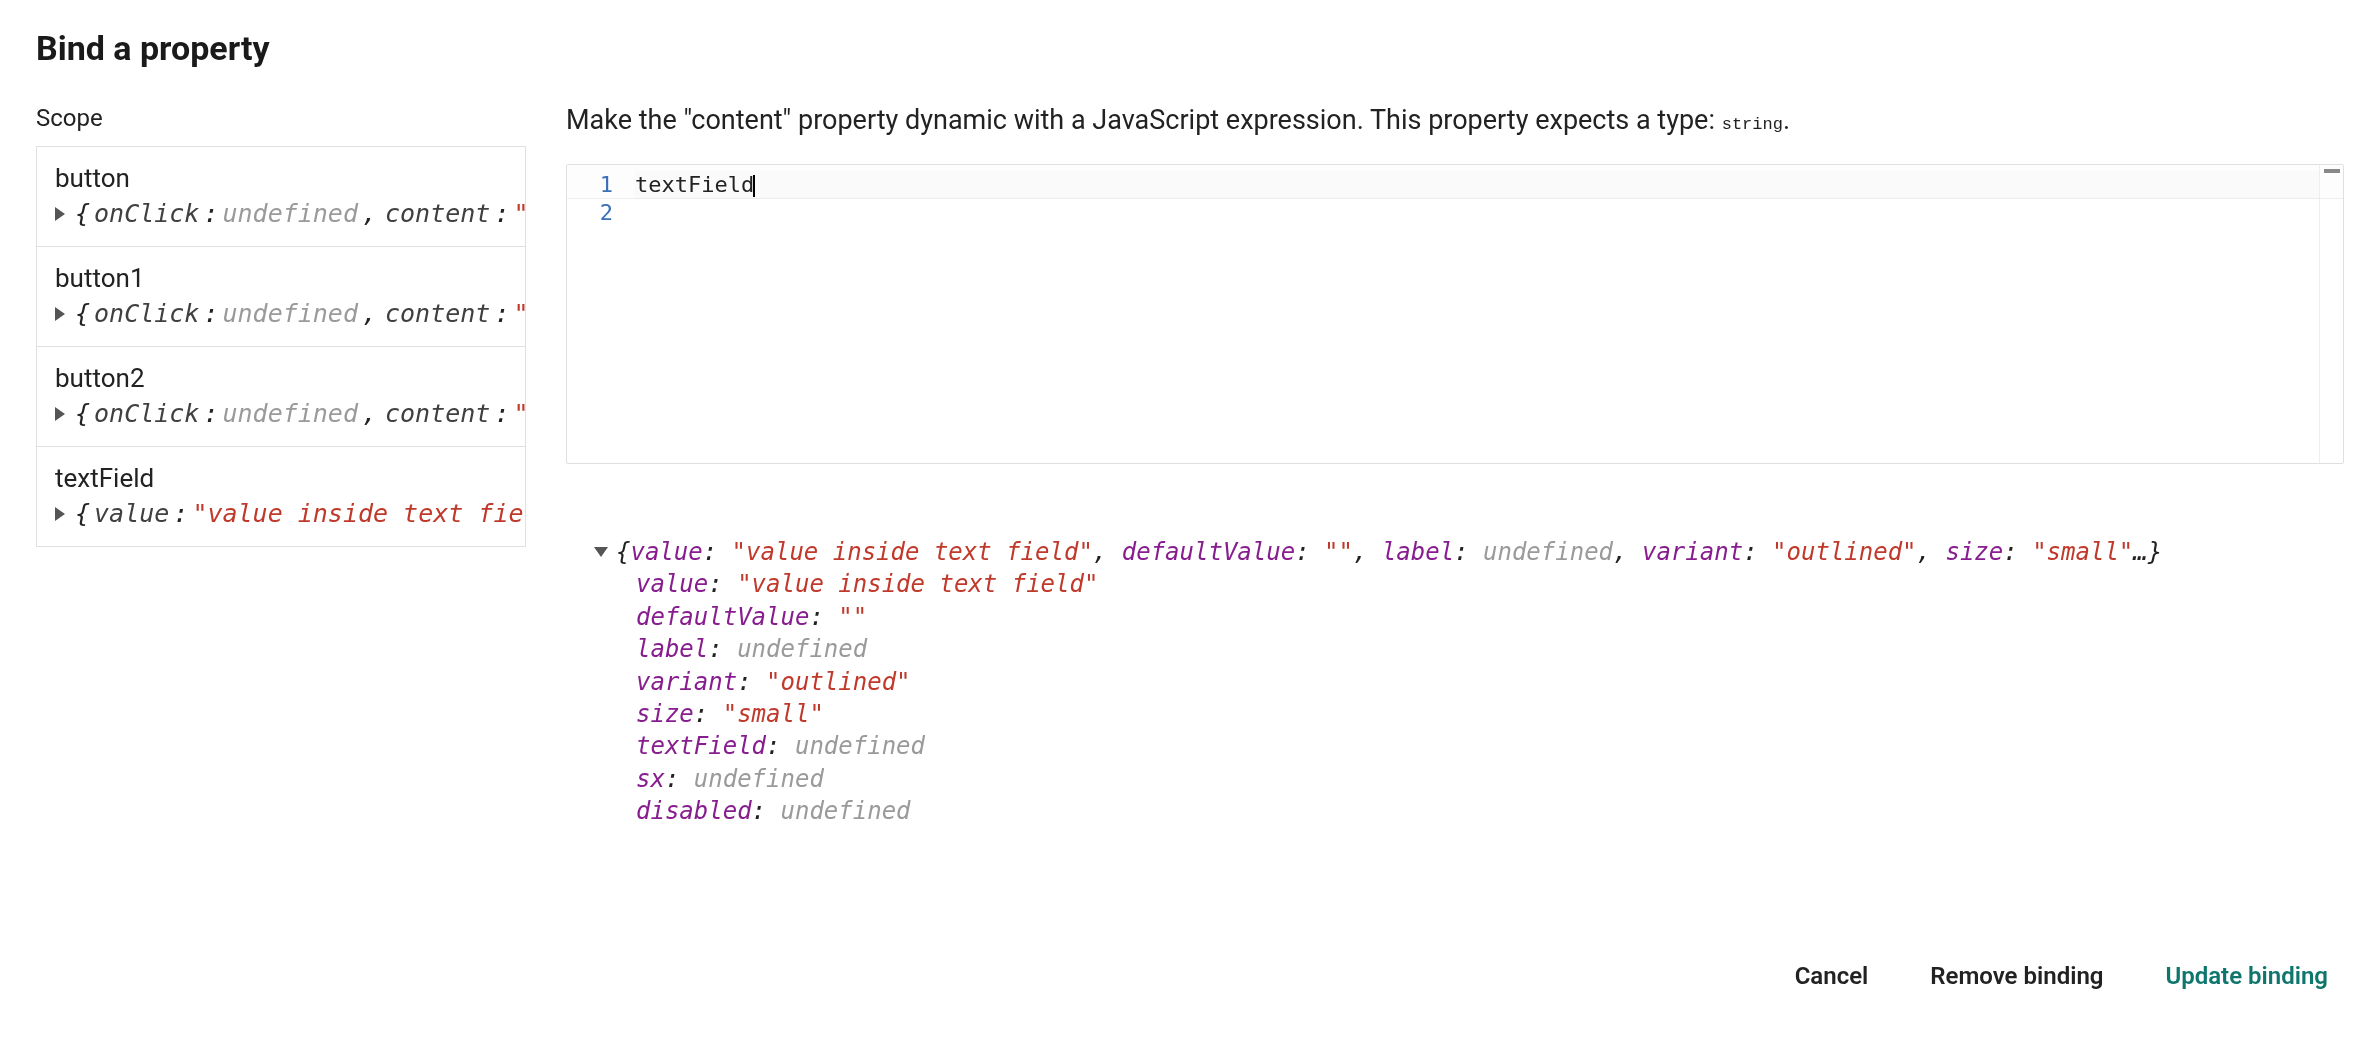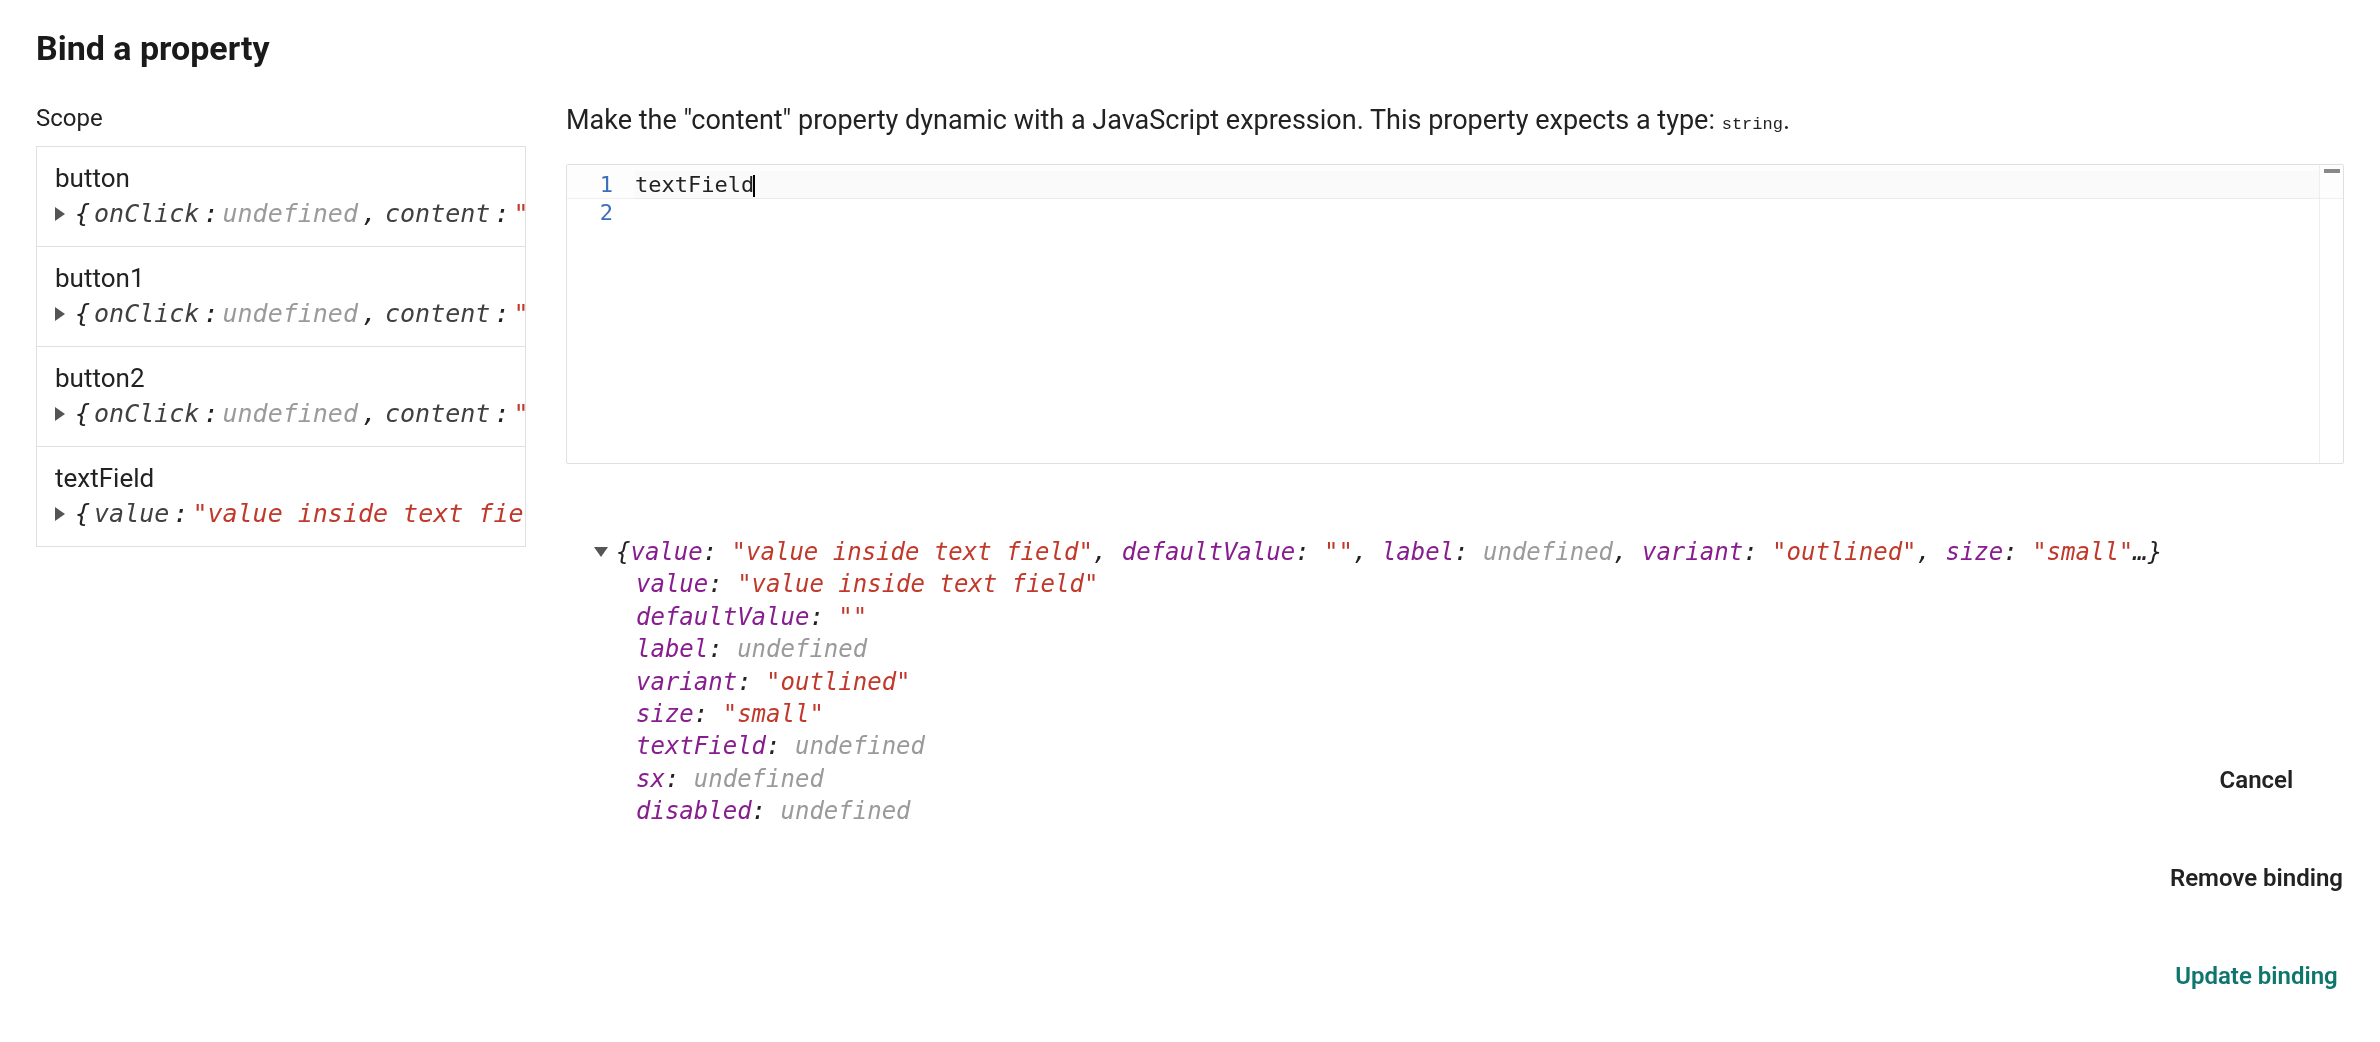--- a/index.html
+++ b/index.html
@@ -166,26 +166,25 @@
     margin-left: 42px;
   }
   .rk { color: #871d8e; }
   .rv-str { color: #c0392b; }
   .rv-und { color: #9a9a9a; }
   .rp { color: #222; }
 
   .actions {
     position: absolute;
     bottom: 44px;
-    right: 33px;
+    right: 48px;
     display: flex;
     gap: 54px;
     font-size: 24px;
     font-weight: 600;
-    flex-direction: column;
   }
   .btn {
     background: none;
     border: none;
     font: inherit;
     cursor: pointer;
     padding: 8px 4px;
   }
   .btn-plain { color: #222; }
   .btn-primary { color: #0f766e; }

